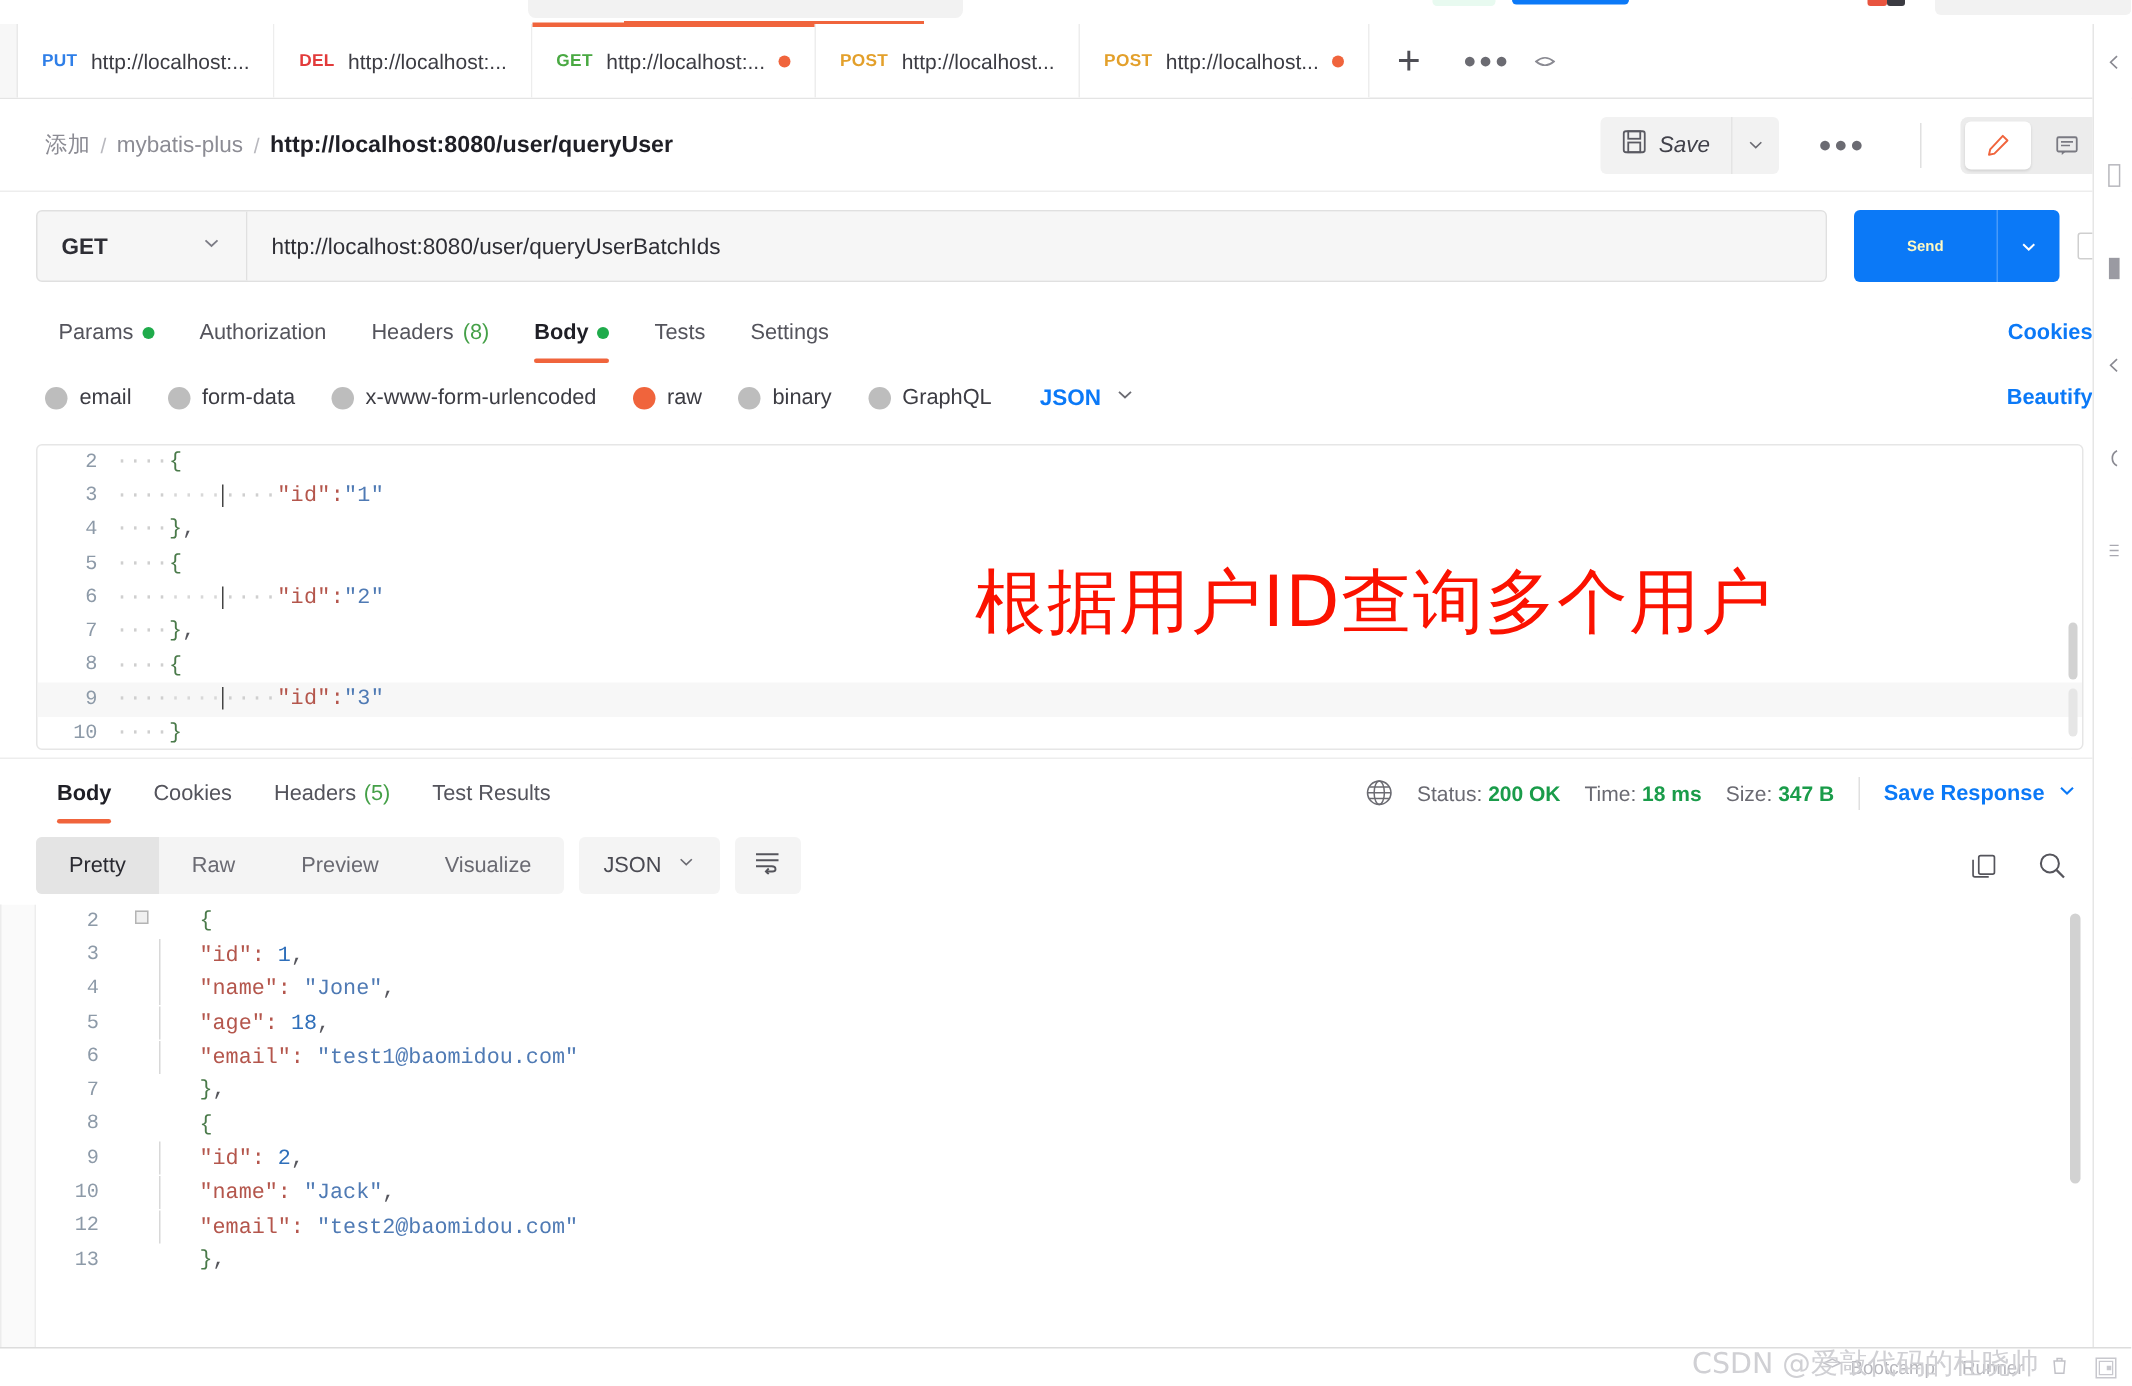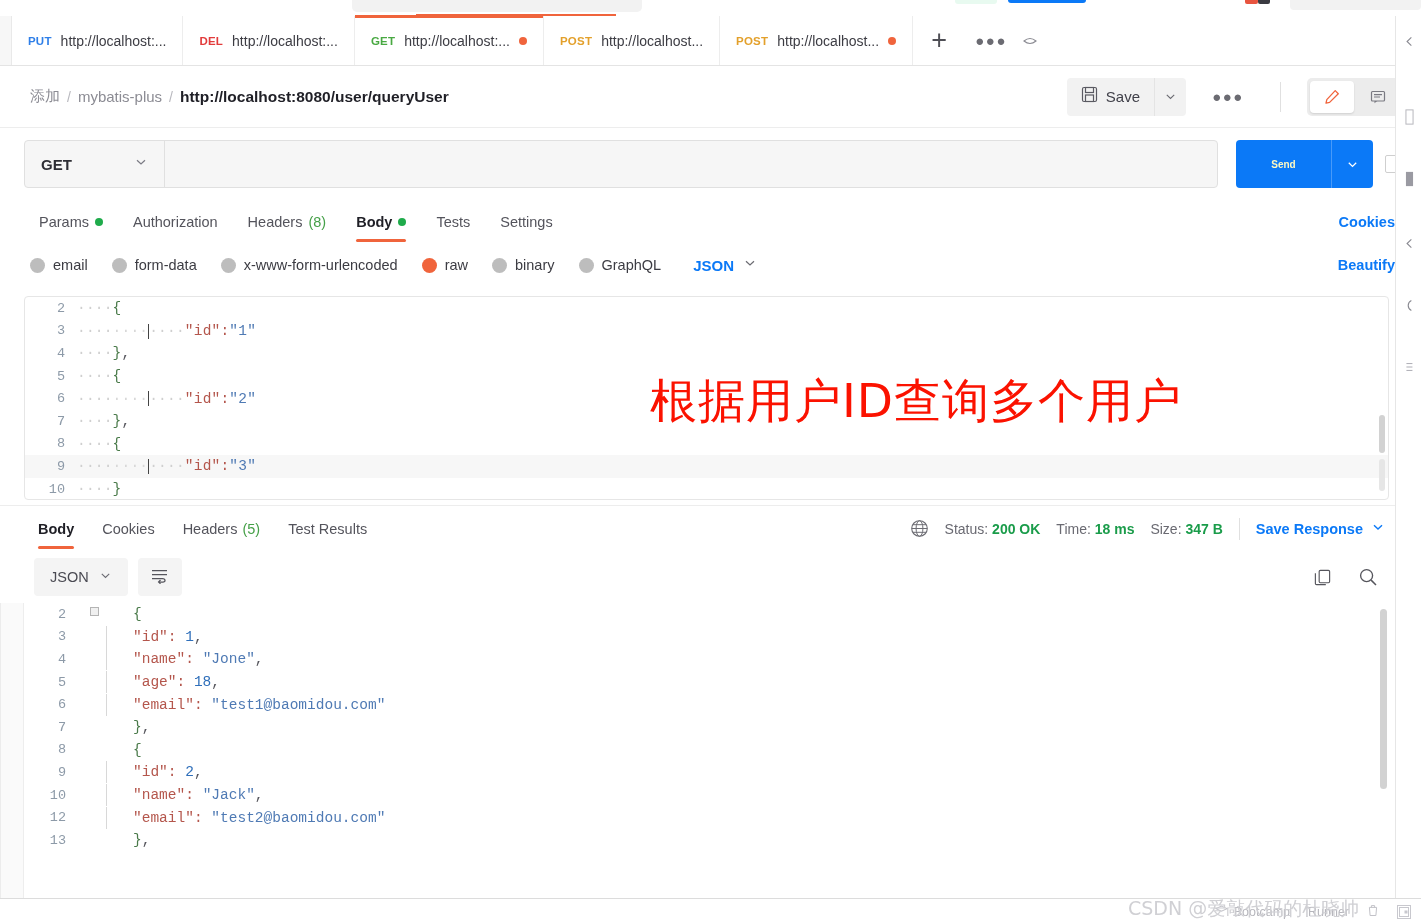--- a/index.html
+++ b/index.html
@@ -60,21 +60,21 @@
 
   
   .crumbrow {
     position:absolute; left:0; top:66px; width:1421px; height:62px;
     display:flex; align-items:center; border-bottom:1px solid #ededed; background:#fff;
   }
   .crumbrow .left { display:flex; align-items:center; gap:7px; padding-left:30px; }
   .crumb       { font-size:15px; color:#8c8c94; cursor:pointer; }
   .crumb.lastc { font-size:15.5px; color:#1f1f26; font-weight:600; }
   .crumb-sep   { font-size:14px; color:#b8b8be; }
-  .crumbrow .right { margin-left:auto; display:flex; align-items:center; gap:16px; padding-right:18px; }
+  .crumbrow .right { margin-left:auto; display:flex; align-items:center; gap:16px; padding-right:18px;font-style:italic; }
   .savegrp { display:flex; align-items:stretch; background:#f2f2f2; border-radius:4px; overflow:hidden; height:38px; }
   .savebtn { display:flex; align-items:center; gap:8px; padding:0 14px; cursor:pointer; }
   .savebtn .lbl { font-size:15px; color:#41414a; font-weight:500; }
   .savecar { display:flex; align-items:center; justify-content:center; width:32px; border-left:1px solid #e4e4e4; cursor:pointer; }
   .ellipsis-btn { width:52px; height:38px; display:flex; align-items:center; justify-content:center; font-size:15px; letter-spacing:1.5px; color:#6b6b72; cursor:pointer; }
   .vdiv { width:1px; height:30px; background:#e0e0e0; margin:0 10px; }
   .togglegrp { display:flex; background:#ececec; border-radius:5px; padding:3px; gap:2px; }
   .tgl { width:44px; height:32px; border-radius:4px; display:flex; align-items:center; justify-content:center; cursor:pointer; }
   .tgl.on { background:#fff; box-shadow:0 1px 2px rgba(0,0,0,.12); }
 
@@ -300,20 +300,21 @@
   <div class="urlrow">
     <div class="urlbox">
       <div class="methodsel">
         <span class="mv">GET</span>
         <span>
           <svg width="14" height="14" viewBox="0 0 14 14">
               <path d="M3 5.2 L7 9 L11 5.2" fill="none" stroke="#7c7c85" stroke-width="1.2"></path>
             </svg>
         </span>
       </div>
+      <input class="urlinput" type="text" value="http://localhost:8080/user/queryUserBatchIds" placeholder="Enter request URL" style="">
     </div>
     <div class="sendgrp">
       <div class="sendbtn">Send</div>
       <div class="sendcar">
         <svg width="13" height="13" viewBox="0 0 14 14">
             <path d="M3 5.2 L7 9 L11 5.2" fill="none" stroke="#ffffff" stroke-width="1.4"></path>
           </svg>
       </div>
     </div>
     <div class="rtrail">
@@ -458,20 +459,26 @@
         <span>
           <svg width="14" height="14" viewBox="0 0 14 14">
               <path d="M3 5.2 L7 9 L11 5.2" fill="none" stroke="#0b79f7" stroke-width="1.4"></path>
             </svg>
         </span>
       </span>
     </div>
   </div>
 
   <div class="resptool">
+    <div class="segwrap">
+      <div class="seg on">Pretty</div>
+      <div class="seg">Raw</div>
+      <div class="seg">Preview</div>
+      <div class="seg">Visualize</div>
+    </div>
     <div class="fmtbox">
       <span class="fv">JSON</span>
       <span>
         <svg width="13" height="13" viewBox="0 0 14 14">
             <path d="M3 5.2 L7 9 L11 5.2" fill="none" stroke="#6b6b72" stroke-width="1.2"></path>
           </svg>
       </span>
     </div>
     <div class="wrapbtn">
       <span>

